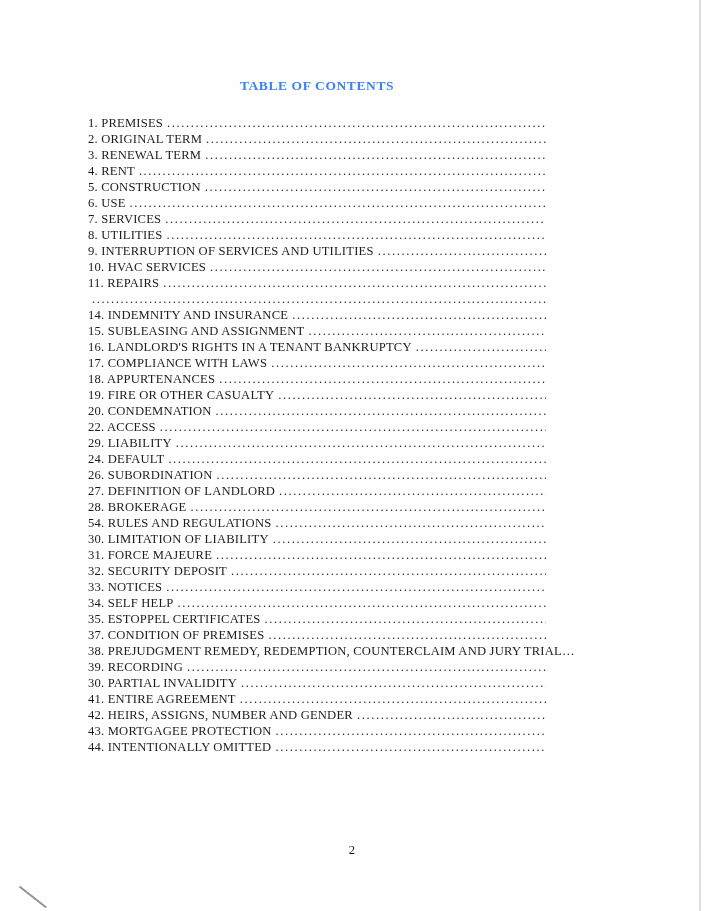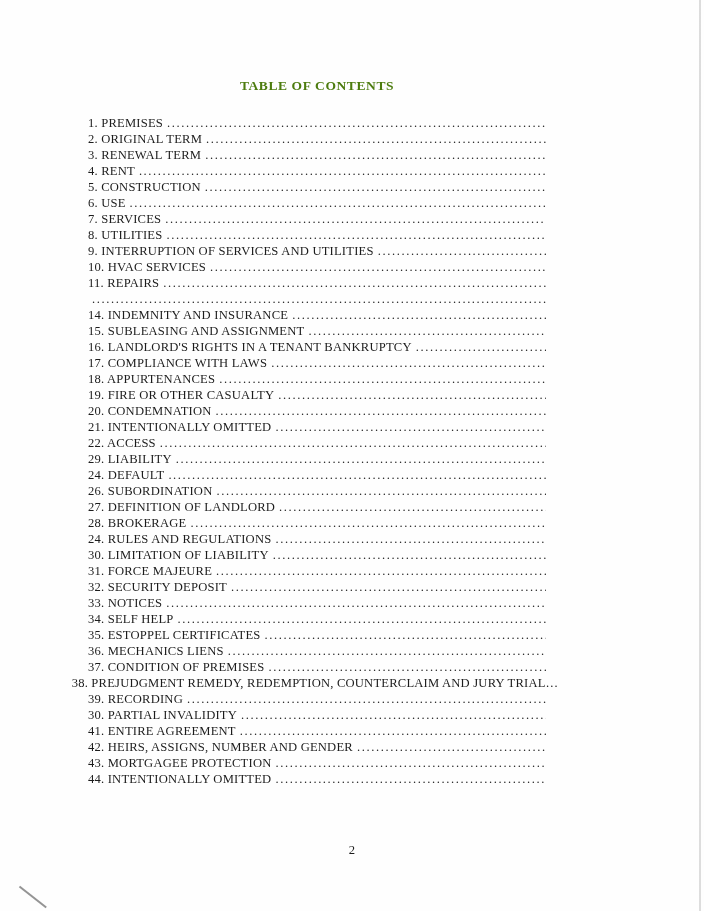--- a/index.html
+++ b/index.html
@@ -43,32 +43,31 @@
     top: 78px;
     left: 88px;
     width: 458px;
   }
   .doc-title {
     text-align: center;
     font-weight: bold;
     font-size: 13.5px;
     letter-spacing: 0.6px;
     margin: 0 0 22px 0;
-    color: #4d7c0f;
+    color: #3b82f6;
   }
   .toc-list {
     width: 100%;
   }
   .toc-line {
     display: flex;
     align-items: baseline;
     height: 16px;
     font-size: 12.6px;
     white-space: nowrap;
-    justify-content: center;
   }
   .toc-label {
     flex: 0 0 auto;
     letter-spacing: 0.2px;
   }
   .toc-dots {
     flex: 1 1 auto;
     overflow: hidden;
     margin-left: 4px;
     color: #2a2a2a;
@@ -185,24 +184,20 @@
   <div class="toc-line">
     <span class="toc-label">19. FIRE OR OTHER CASUALTY</span>
     <span class="toc-dots"></span>
   </div>
 
   <div class="toc-line">
     <span class="toc-label">20. CONDEMNATION</span>
     <span class="toc-dots"></span>
   </div>
 
-  <div class="toc-line">
-    <span class="toc-label">21. INTENTIONALLY OMITTED</span>
-    <span class="toc-dots"></span>
-  </div>
 
   <div class="toc-line">
     <span class="toc-label">22. ACCESS</span>
     <span class="toc-dots"></span>
   </div>
 
   <div class="toc-line">
     <span class="toc-label">29. LIABILITY</span>
     <span class="toc-dots"></span>
   </div>
@@ -222,21 +217,21 @@
     <span class="toc-label">27. DEFINITION OF LANDLORD</span>
     <span class="toc-dots"></span>
   </div>
 
   <div class="toc-line">
     <span class="toc-label">28. BROKERAGE</span>
     <span class="toc-dots"></span>
   </div>
 
   <div class="toc-line">
-    <span class="toc-label">24. RULES AND REGULATIONS</span>
+    <span class="toc-label">54. RULES AND REGULATIONS</span>
     <span class="toc-dots"></span>
   </div>
 
   <div class="toc-line">
     <span class="toc-label">30. LIMITATION OF LIABILITY</span>
     <span class="toc-dots"></span>
   </div>
 
   <div class="toc-line">
     <span class="toc-label">31. FORCE MAJEURE</span>
@@ -256,24 +251,20 @@
   <div class="toc-line">
     <span class="toc-label">34. SELF HELP</span>
     <span class="toc-dots"></span>
   </div>
 
   <div class="toc-line">
     <span class="toc-label">35. ESTOPPEL CERTIFICATES</span>
     <span class="toc-dots"></span>
   </div>
 
-  <div class="toc-line">
-    <span class="toc-label">36. MECHANICS LIENS</span>
-    <span class="toc-dots"></span>
-  </div>
 
   <div class="toc-line">
     <span class="toc-label">37. CONDITION OF PREMISES</span>
     <span class="toc-dots"></span>
   </div>
 
   <div class="toc-line">
     <span class="toc-label">38. PREJUDGMENT REMEDY, REDEMPTION, COUNTERCLAIM AND JURY TRIAL…</span>
     <span class="toc-dots"></span>
   </div>

